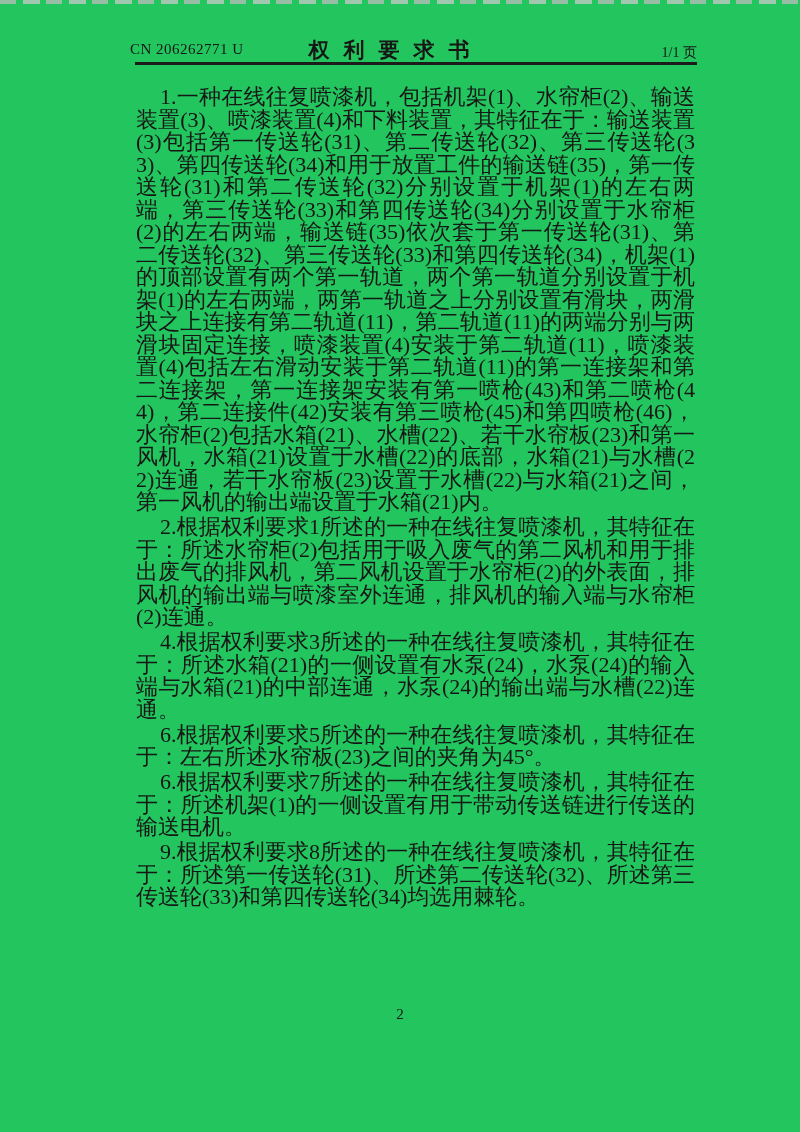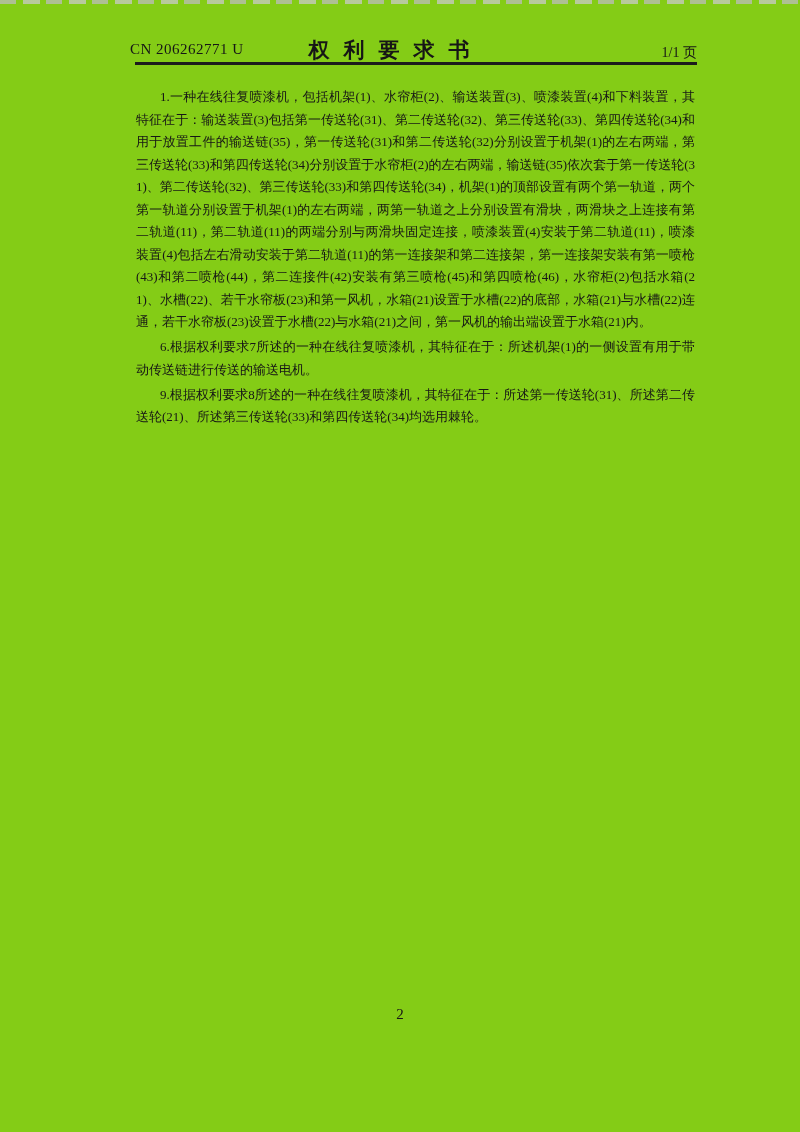--- a/index.html
+++ b/index.html
@@ -4,21 +4,21 @@
 <style>
   html, body {
     margin: 0;
     padding: 0;
     background: #ffffff;
   }
   .page {
     position: relative;
     width: 800px;
     height: 1132px;
-    background: #84cc16;
+    background: #22c55e;
     overflow: hidden;
     font-family: "Liberation Serif", "DejaVu Serif", serif;
     color: #161616;
   }
   
   .scan-artifact-top {
     position: absolute;
     top: 0;
     left: 0;
     width: 100%;
@@ -71,21 +71,21 @@
     top: 62px;
     width: 562px;
     height: 3px;
     background: #1c1c1c;
   }
   .claims-body {
     position: absolute;
     left: 136px;
     top: 86px;
     width: 559px;
-    font-size: 13px;
+    font-size: 22px;
     line-height: 22.5px;
     text-align: justify;
     text-justify: inter-ideograph;
   }
   .claim {
     margin: 0 0 2.5px 0;
     text-indent: 24px;
     word-break: break-all;
   }
   .page-footer {
@@ -109,21 +109,24 @@
   <div class="page-header">
     <span class="doc-number">CN 206262771 U</span>
     <span class="doc-title">权利要求书</span>
     <span class="page-indicator">1/1 页</span>
   </div>
 
   <div class="header-divider"></div>
 
   <div class="claims-body">
     <p class="claim">1.一种在线往复喷漆机，包括机架(1)、水帘柜(2)、输送装置(3)、喷漆装置(4)和下料装置，其特征在于：输送装置(3)包括第一传送轮(31)、第二传送轮(32)、第三传送轮(33)、第四传送轮(34)和用于放置工件的输送链(35)，第一传送轮(31)和第二传送轮(32)分别设置于机架(1)的左右两端，第三传送轮(33)和第四传送轮(34)分别设置于水帘柜(2)的左右两端，输送链(35)依次套于第一传送轮(31)、第二传送轮(32)、第三传送轮(33)和第四传送轮(34)，机架(1)的顶部设置有两个第一轨道，两个第一轨道分别设置于机架(1)的左右两端，两第一轨道之上分别设置有滑块，两滑块之上连接有第二轨道(11)，第二轨道(11)的两端分别与两滑块固定连接，喷漆装置(4)安装于第二轨道(11)，喷漆装置(4)包括左右滑动安装于第二轨道(11)的第一连接架和第二连接架，第一连接架安装有第一喷枪(43)和第二喷枪(44)，第二连接件(42)安装有第三喷枪(45)和第四喷枪(46)，水帘柜(2)包括水箱(21)、水槽(22)、若干水帘板(23)和第一风机，水箱(21)设置于水槽(22)的底部，水箱(21)与水槽(22)连通，若干水帘板(23)设置于水槽(22)与水箱(21)之间，第一风机的输出端设置于水箱(21)内。</p>
+    <p class="claim">2.根据权利要求1所述的一种在线往复喷漆机，其特征在于：所述水帘柜(2)包括用于吸入废气的第二风机和用于排出废气的排风机，第二风机设置于水帘柜(2)的外表面，排风机的输出端与喷漆室外连通，排风机的输入端与水帘柜(2)连通。</p>
+    <p class="claim">4.根据权利要求3所述的一种在线往复喷漆机，其特征在于：所述水箱(21)的一侧设置有水泵(24)，水泵(24)的输入端与水箱(21)的中部连通，水泵(24)的输出端与水槽(22)连通。</p>
+    <p class="claim">6.根据权利要求5所述的一种在线往复喷漆机，其特征在于：左右所述水帘板(23)之间的夹角为45°。</p>
     <p class="claim">6.根据权利要求7所述的一种在线往复喷漆机，其特征在于：所述机架(1)的一侧设置有用于带动传送链进行传送的输送电机。</p>
-    <p class="claim">9.根据权利要求8所述的一种在线往复喷漆机，其特征在于：所述第一传送轮(31)、所述第二传送轮(21)、所述第三传送轮(33)和第四传送轮(34)均选用棘轮。</p>
+    <p class="claim">9.根据权利要求8所述的一种在线往复喷漆机，其特征在于：所述第一传送轮(31)、所述第二传送轮(32)、所述第三传送轮(33)和第四传送轮(34)均选用棘轮。</p>
   </div>
 
   <div class="page-footer">
     <span class="page-number">2</span>
   </div>
 
 </div>
 
 </body></html>

